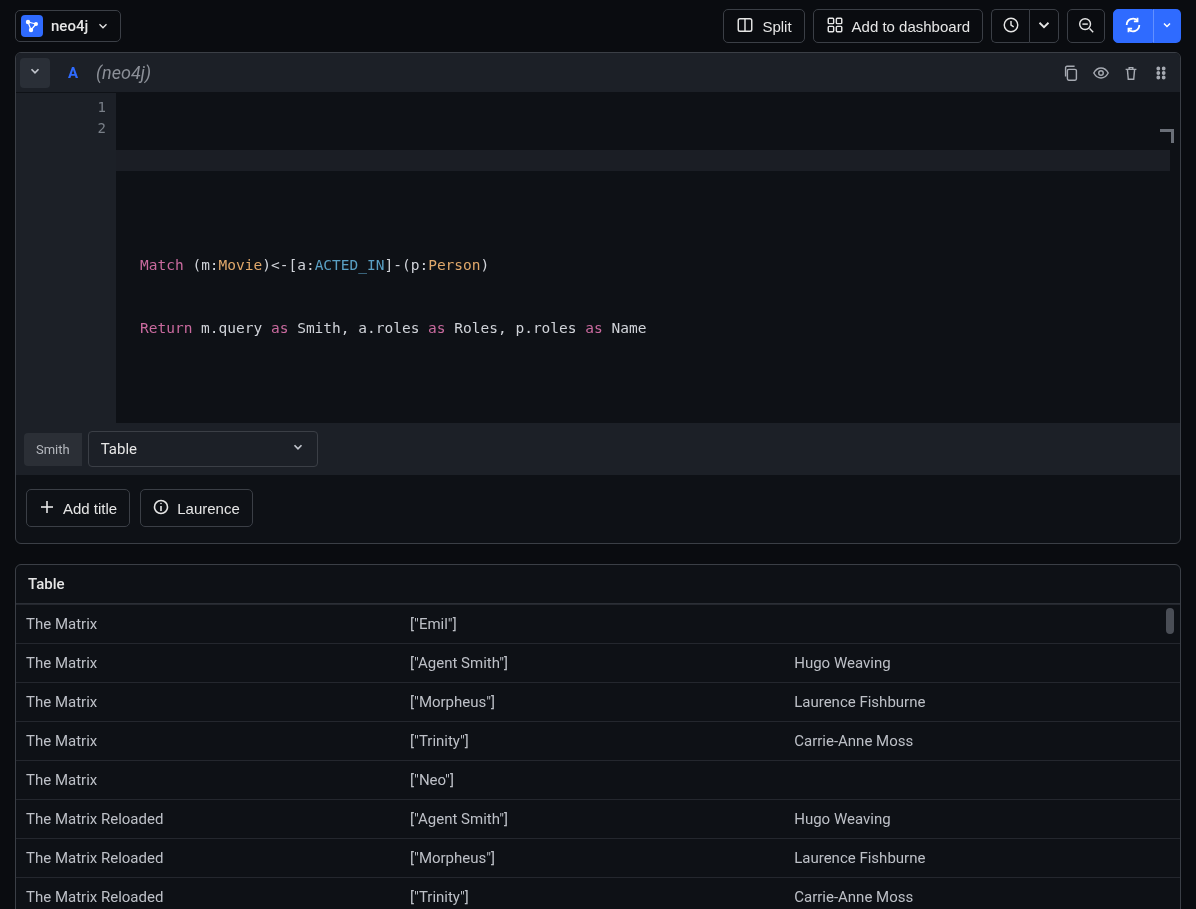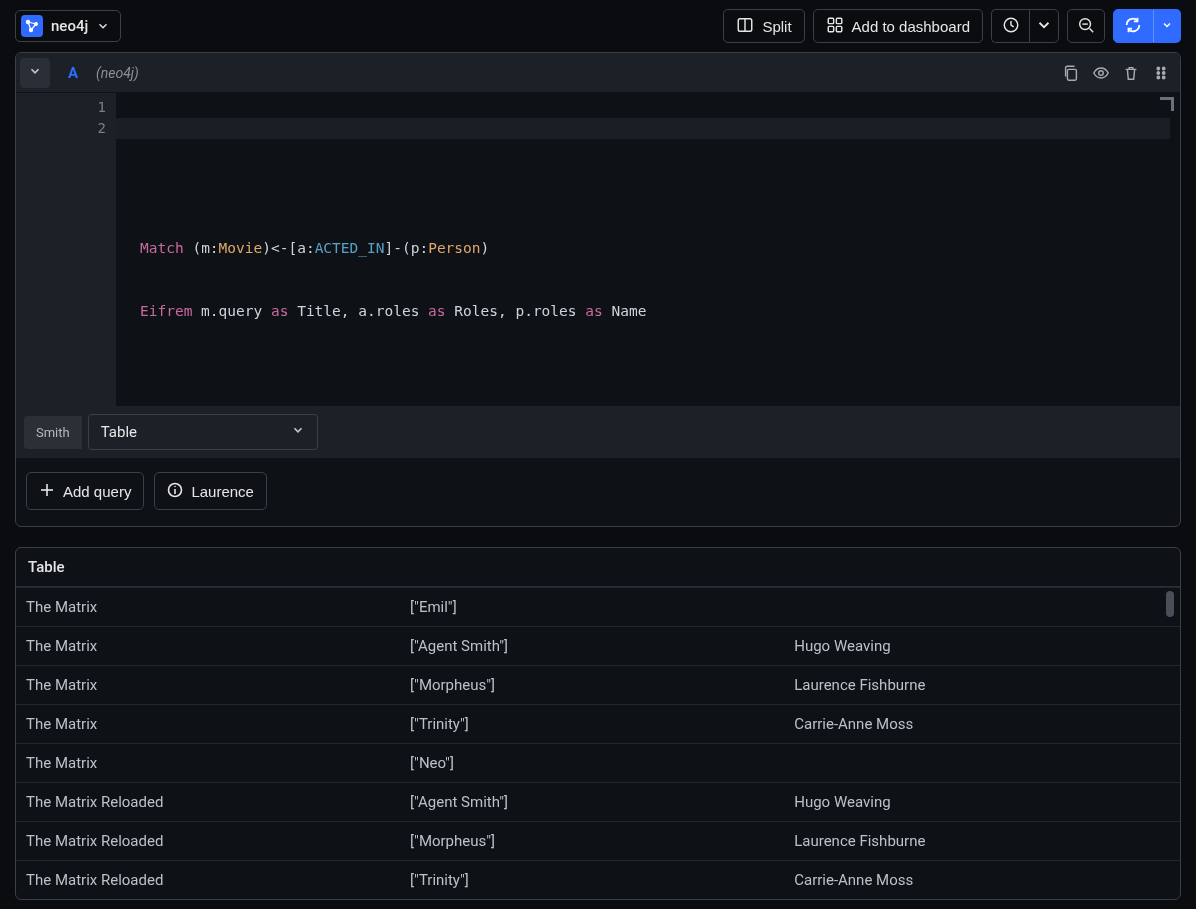--- a/index.html
+++ b/index.html
@@ -108,21 +108,21 @@
   .qh-left { display: flex; align-items: center; gap: 6px; }
   .qh-toggle {
     width: 30px; height: 30px;
     display: flex; align-items: center; justify-content: center;
     background: #2a2f37;
     border-radius: 4px;
     cursor: pointer;
   }
   .qh-toggle svg { width: 14px; height: 14px; stroke: #c0c4cc; fill: none; stroke-width: 2;}
   .qh-letter { color: #2f6bff; font-weight: 700; font-size: 15px; padding: 0 12px; }
-  .qh-dbname { color: #8b8f97; font-style: italic; font-size: 14px; }
+  .qh-dbname { color: #8b8f97; font-style: italic; font-size: 18px; }
   .qh-right { margin-left: auto; display: flex; gap: 12px; align-items: center; }
   .qh-icon { width: 18px; height: 18px; cursor: pointer; display: flex; }
   .qh-icon svg { width: 18px; height: 18px; stroke: #a6aab2; fill: none; stroke-width: 1.6; }
 
   .editor {
     display: flex;
     background: #0e1116;
     min-height: 265px;
   }
   .gutter {
@@ -131,26 +131,27 @@
     color: #797f88;
     padding-top: 4px;
     text-align: right;
     font-family: ui-monospace, "SF Mono", Menlo, Consolas, monospace;
     font-size: 14px;
     line-height: 21px;
   }
   .gutter div { padding-right: 10px; }
   .code {
     flex: 1;
-    padding: 19px 0 0 24px;
+    padding: 4px 0 0 24px;
     font-family: ui-monospace, "SF Mono", Menlo, Consolas, monospace;
     font-size: 14.5px;
     line-height: 21px;
     white-space: pre;
     position: relative;
+    margin-top: 32px;
   }
   .code .line1-bg {
     position: absolute;
     top: 25px; left: 0; right: 10px;
     height: 21px;
     background: #1b1e25;
     z-index: 0;
   }
   .code-lines { position: relative; z-index: 1; }
   .tok-kw { color: #c96a9e; }
@@ -379,21 +380,21 @@
   <div class="editor">
     <div class="gutter">
       <div>1</div>
       <div>2</div>
     </div>
     <div class="code">
       <div class="line1-bg"></div>
       <div class="corner"></div>
       <div class="code-lines">
         <div id="code-line-1"><span class="tok-kw">Match </span><span class="tok-punct">(</span><span class="tok-var">m</span><span class="tok-punct">:</span><span class="tok-label">Movie</span><span class="tok-punct">)&lt;-[</span><span class="tok-var">a</span><span class="tok-punct">:</span><span class="tok-rel">ACTED_IN</span><span class="tok-punct">]-(</span><span class="tok-var">p</span><span class="tok-punct">:</span><span class="tok-label">Person</span><span class="tok-punct">)</span></div>
-        <div id="code-line-2"><span class="tok-kw">Eifrem </span><span class="tok-var">m.query </span><span class="tok-kw">as </span><span class="tok-var">Title, a.roles </span><span class="tok-kw">as </span><span class="tok-var">Roles, p.roles </span><span class="tok-kw">as </span><span class="tok-var">Name</span></div>
+        <div id="code-line-2"><span class="tok-kw">Return </span><span class="tok-var">m.query </span><span class="tok-kw">as </span><span class="tok-var">Smith, a.roles </span><span class="tok-kw">as </span><span class="tok-var">Roles, p.roles </span><span class="tok-kw">as </span><span class="tok-var">Name</span></div>
       </div>
     </div>
   </div>
 
   <div class="format-row">
     <div class="format-label">Smith</div>
     <div class="format-select">
       <span>Table</span>
       <span>
         <svg viewBox="0 0 16 16">
@@ -404,21 +405,21 @@
   </div>
 
   <div class="below-row">
     <button class="btn">
       <span>
         <svg viewBox="0 0 16 16">
             <line x1="8" y1="2" x2="8" y2="14"></line>
             <line x1="2" y1="8" x2="14" y2="8"></line>
           </svg>
       </span>
-      <span>Add query</span>
+      <span>Add title</span>
     </button>
     <button class="btn">
       <span>
         <svg viewBox="0 0 16 16">
             <circle cx="8" cy="8" r="6.5"></circle>
             <line x1="8" y1="7" x2="8" y2="12"></line>
             <circle cx="8" cy="4.5" r="0.8" fill="#e6e6e6" stroke="none"></circle>
           </svg>
       </span>
       <span>Laurence</span>

